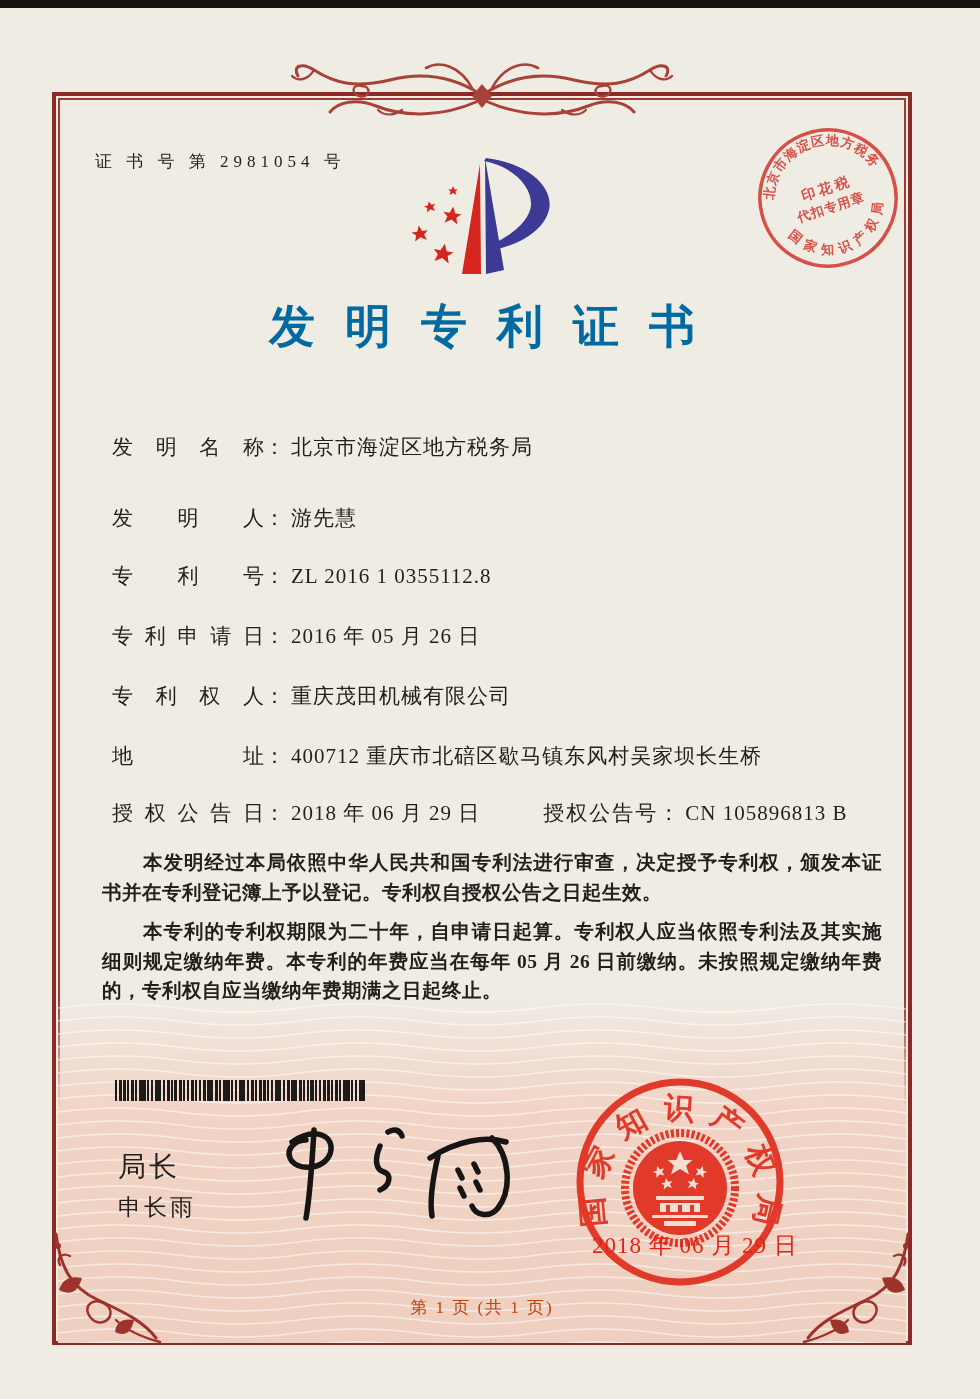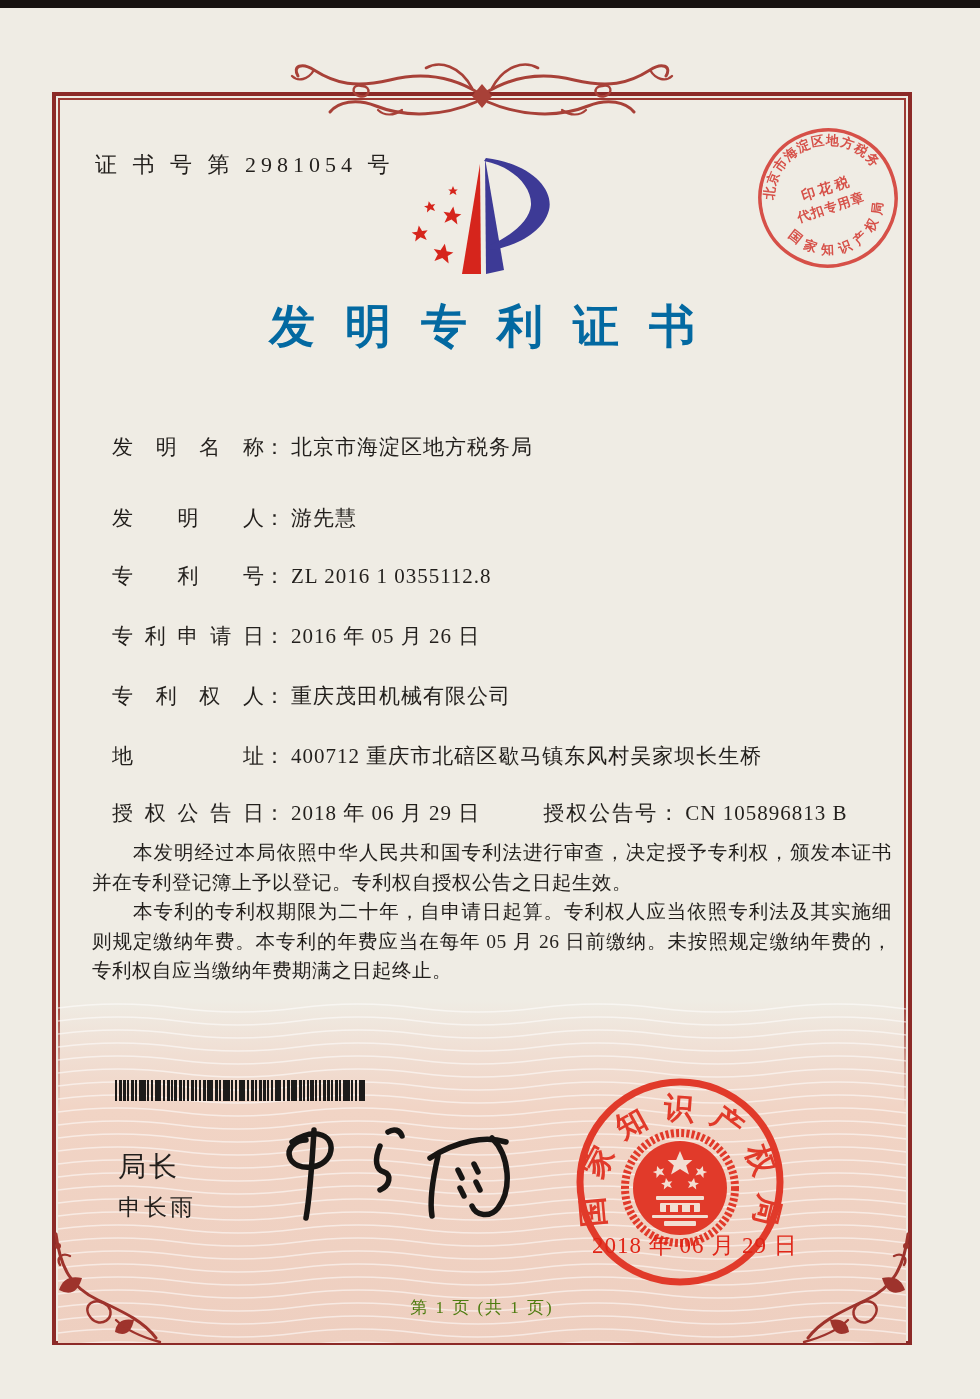--- a/index.html
+++ b/index.html
@@ -11,45 +11,45 @@
   }
   .photo-edge{position:absolute;top:0;left:0;right:0;height:8px;background:#171210;}
   
   .frame{position:absolute;left:52px;top:92px;width:852px;height:1245px;border:4px solid #8c2a27;}
   .frame-inner{position:absolute;inset:2px;border:2px solid #9d3a33;}
   
   .pink-panel{position:absolute;left:58px;top:1000px;width:848px;height:343px;
     background:linear-gradient(180deg, rgba(241,211,197,0) 0px, rgba(241,211,197,.55) 55px, #f1d4c5 110px, #eecfc0 100%);}
   .pink-panel svg{position:absolute;inset:0;}
   
-  .cert-no{position:absolute;left:95px;top:150px;font-size:22px;letter-spacing:5px;}
+  .cert-no{position:absolute;left:95px;top:150px;font-size:17px;letter-spacing:5px;}
   .title{position:absolute;left:52px;width:860px;top:296px;text-align:center;
     font-size:46px;font-weight:bold;letter-spacing:30px;text-indent:30px;color:#0369a1;}
   .frow{position:absolute;left:112px;font-size:21px;white-space:nowrap;}
   .flabel{display:inline-block;width:152px;text-align:justify;text-align-last:justify;}
   .fcolon{display:inline-block;margin-right:6px;}
   .fvalue{letter-spacing:1px;}
   .fpair2{margin-left:63px;}
   .flabel2{letter-spacing:2px;}
   .paras{position:absolute;left:92px;top:838px;width:800px;font-size:19.5px;line-height:29.5px;text-align:justify;}
-  .paras p{margin:0;text-indent:2.1em;letter-spacing:.5px;}
+  .paras p{margin:10px;text-indent:2.1em;letter-spacing:.5px;font-weight:bold;}
   
   .barcode{position:absolute;left:115px;top:1080px;width:250px;height:21px;
     background:
       repeating-linear-gradient(90deg,#1d1b1a 0 2px,transparent 2px 4px),
       repeating-linear-gradient(90deg,#1d1b1a 0 1px,transparent 1px 6px),
       repeating-linear-gradient(90deg,transparent 0 8px,#1d1b1a 8px 11px,transparent 11px 17px);}
   .commissioner{position:absolute;left:118px;top:1148px;font-size:28px;letter-spacing:3px;}
   .commissioner-name{position:absolute;left:118px;top:1192px;font-size:23px;letter-spacing:3px;}
   .signature{position:absolute;left:262px;top:1112px;}
   
   .seal{position:absolute;left:570px;top:1072px;}
   .seal-date{position:absolute;left:592px;top:1230px;font-size:23px;color:#e02517;letter-spacing:1px;white-space:nowrap;}
   .tax-stamp{position:absolute;left:748px;top:118px;transform:rotate(-18deg);}
-  .footer{position:absolute;left:52px;width:860px;top:1296px;text-align:center;font-size:17px;letter-spacing:2px;color:#4d7c0f;}
+  .footer{position:absolute;left:52px;width:860px;top:1296px;text-align:center;font-size:17px;letter-spacing:2px;color:#c2410c;}
   .ornament-top{position:absolute;left:262px;top:54px;}
   .corner-br{position:absolute;left:798px;top:1226px;}
   .corner-bl{position:absolute;left:48px;top:1226px;transform:scaleX(-1);}
   .logo{position:absolute;left:400px;top:150px;}
 </style>
 </head>
 <body>
 
 <div class="photo-edge"></div>
 

